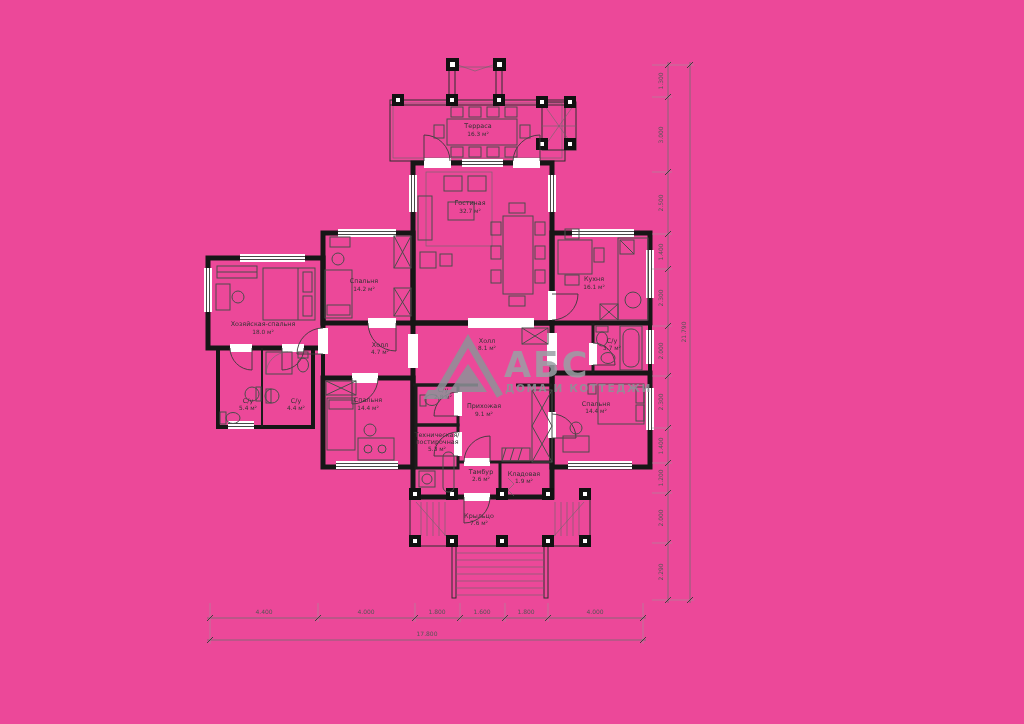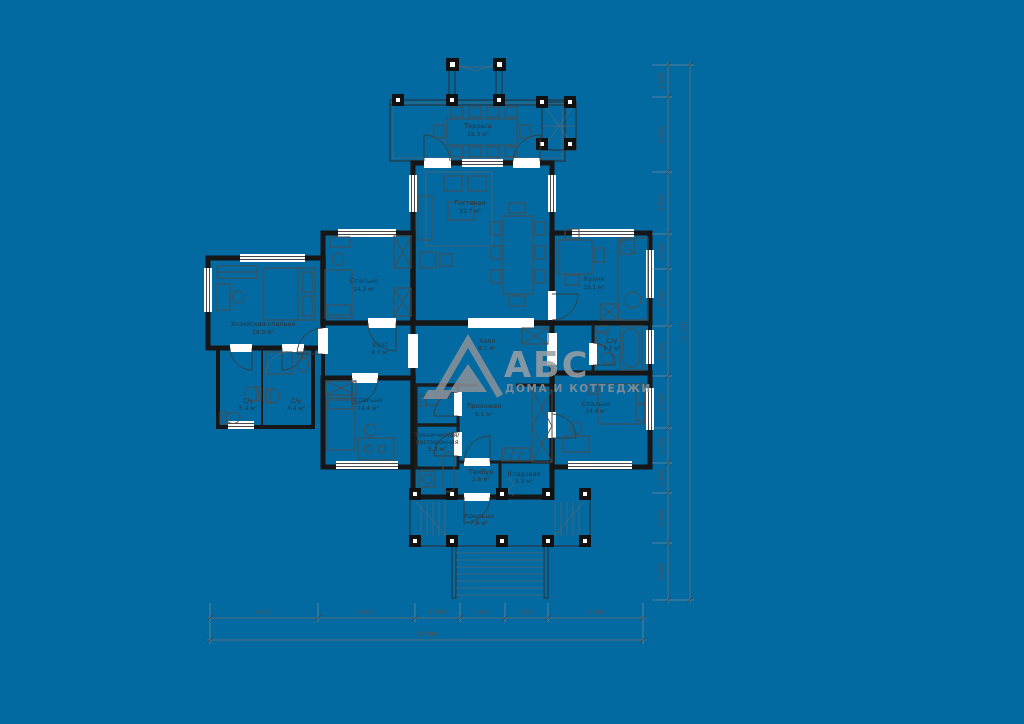--- a/index.html
+++ b/index.html
@@ -1,16 +1,16 @@
 <!DOCTYPE html>
 <html><head>
 <meta charset="utf-8">
 <style>
   html,body{margin:0;padding:0;background:#ffffff;}
-  .stage{position:relative;width:1024px;height:724px;background:#0369a1;overflow:hidden;
+  .stage{position:relative;width:1024px;height:724px;background:#ec4899;overflow:hidden;
          font-family:"DejaVu Sans", sans-serif;}
   svg{display:block;}
   
   .w5{fill:none;stroke:#161616;stroke-width:5;}
   .w4{fill:none;stroke:#161616;stroke-width:4;}
   .w3{fill:none;stroke:#1c1c1c;stroke-width:3;}
   .w2{fill:none;stroke:#1c1c1c;stroke-width:2;}
   .thin{fill:none;stroke:#2e2e2e;stroke-width:1;}
   .hair{fill:none;stroke:#6a6a6a;stroke-width:0.6;}
   .f{fill:none;stroke:#4c4c4c;stroke-width:1;}

